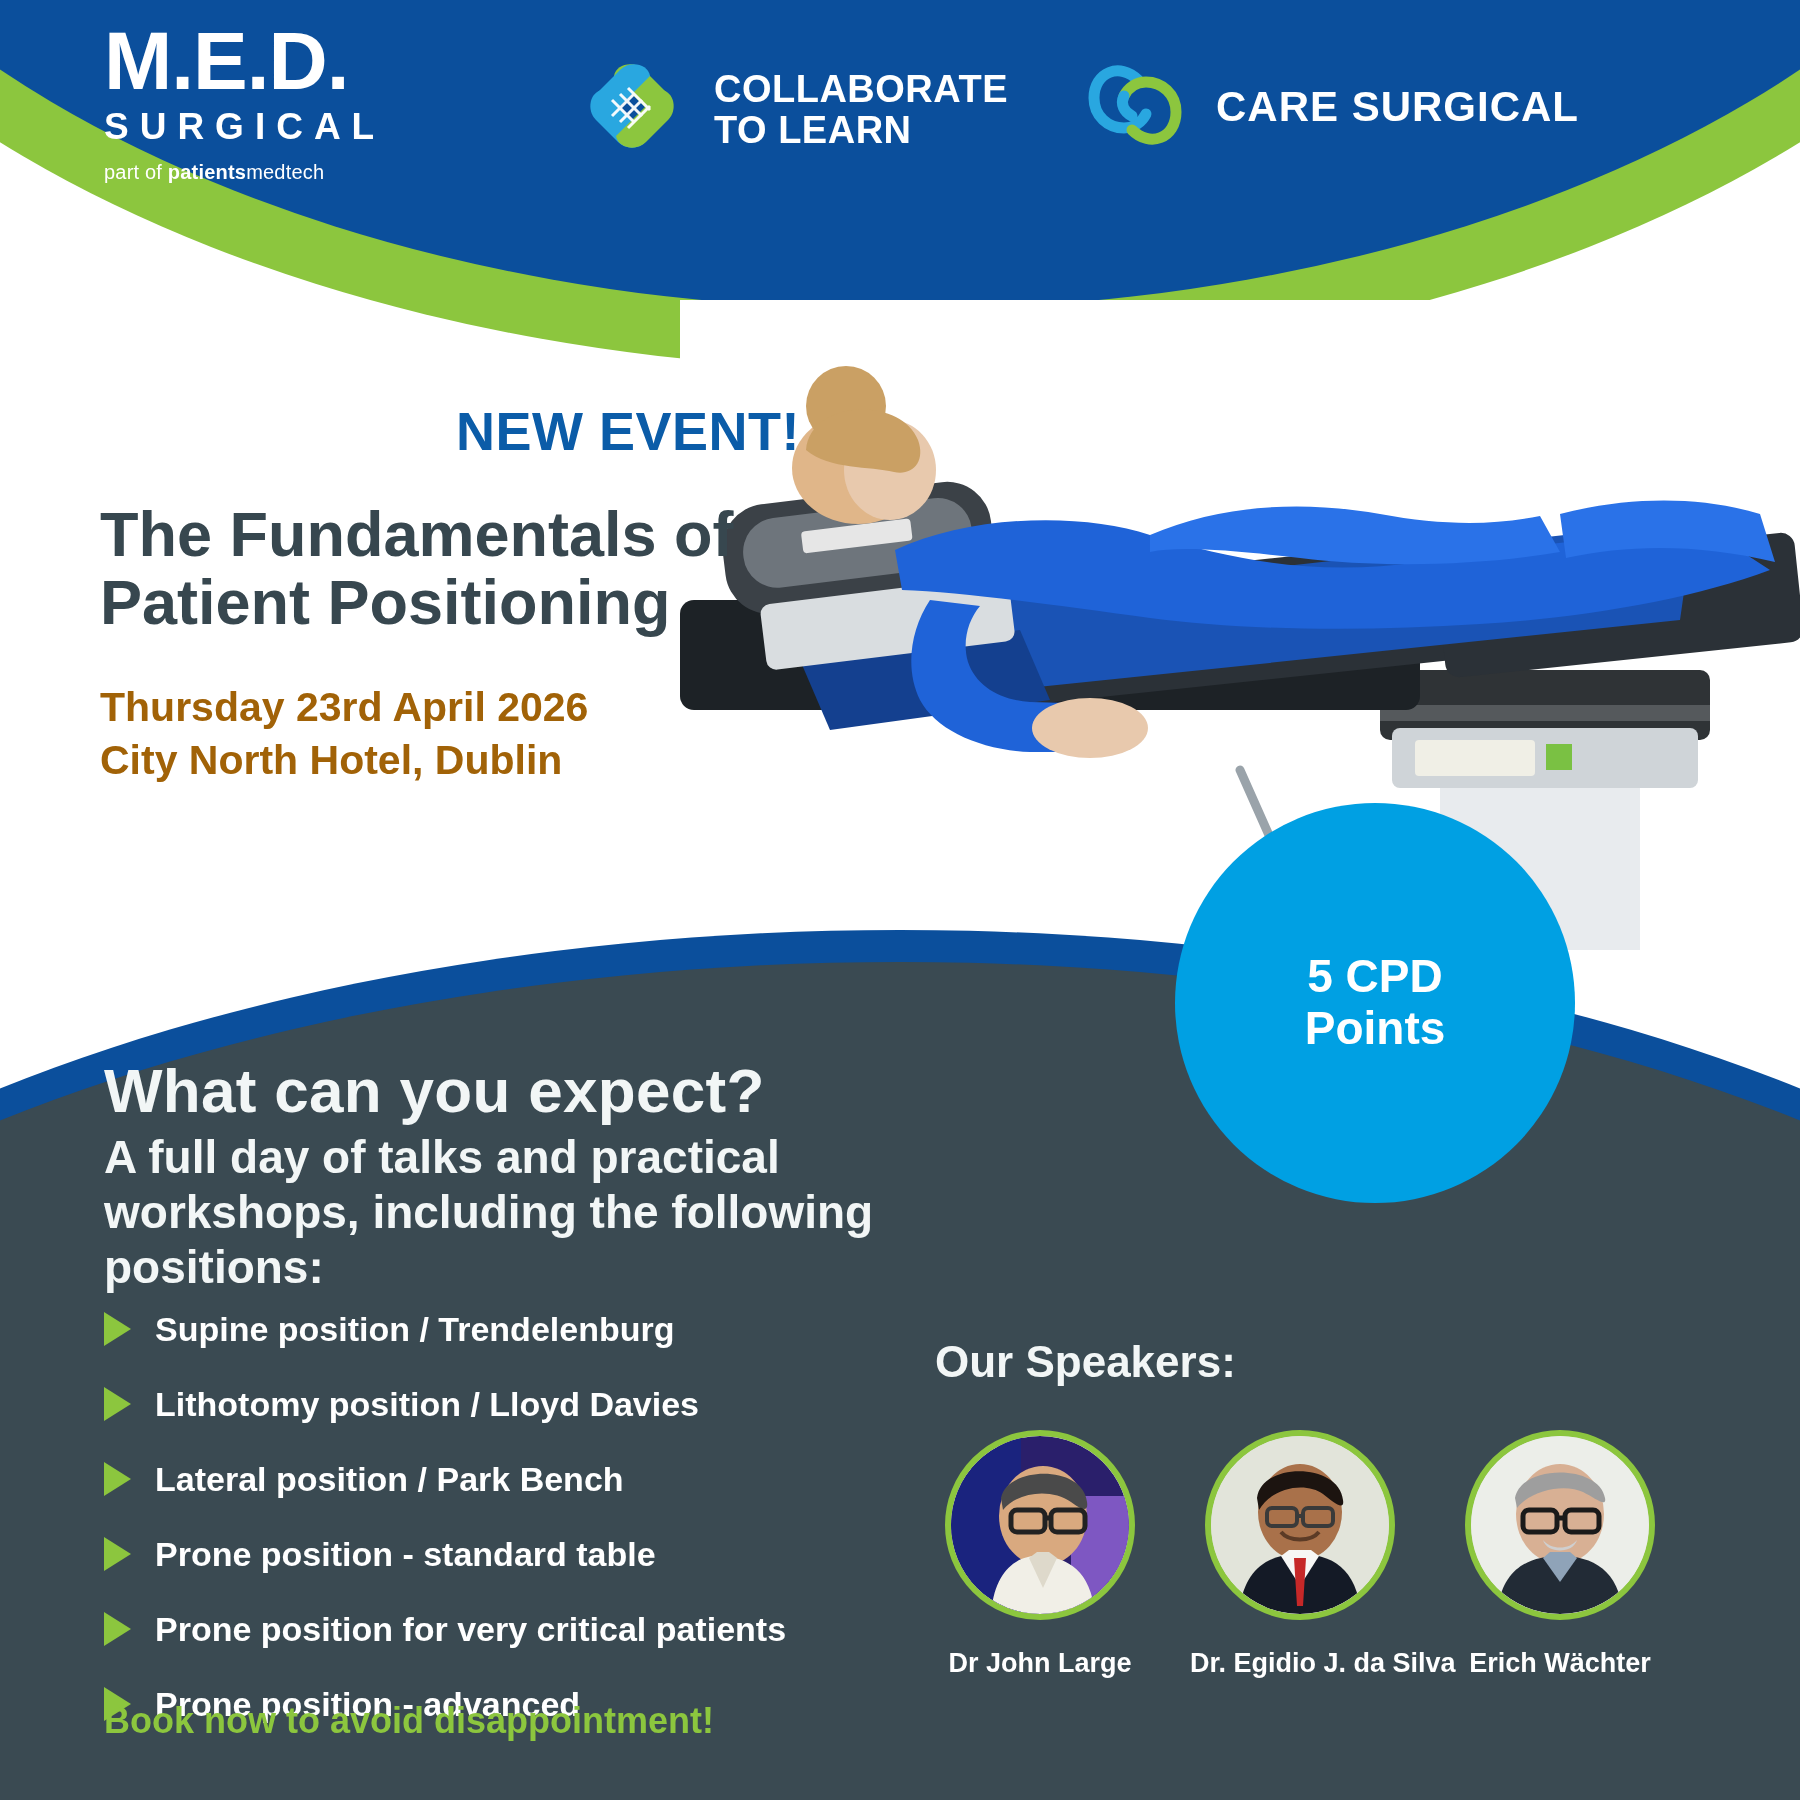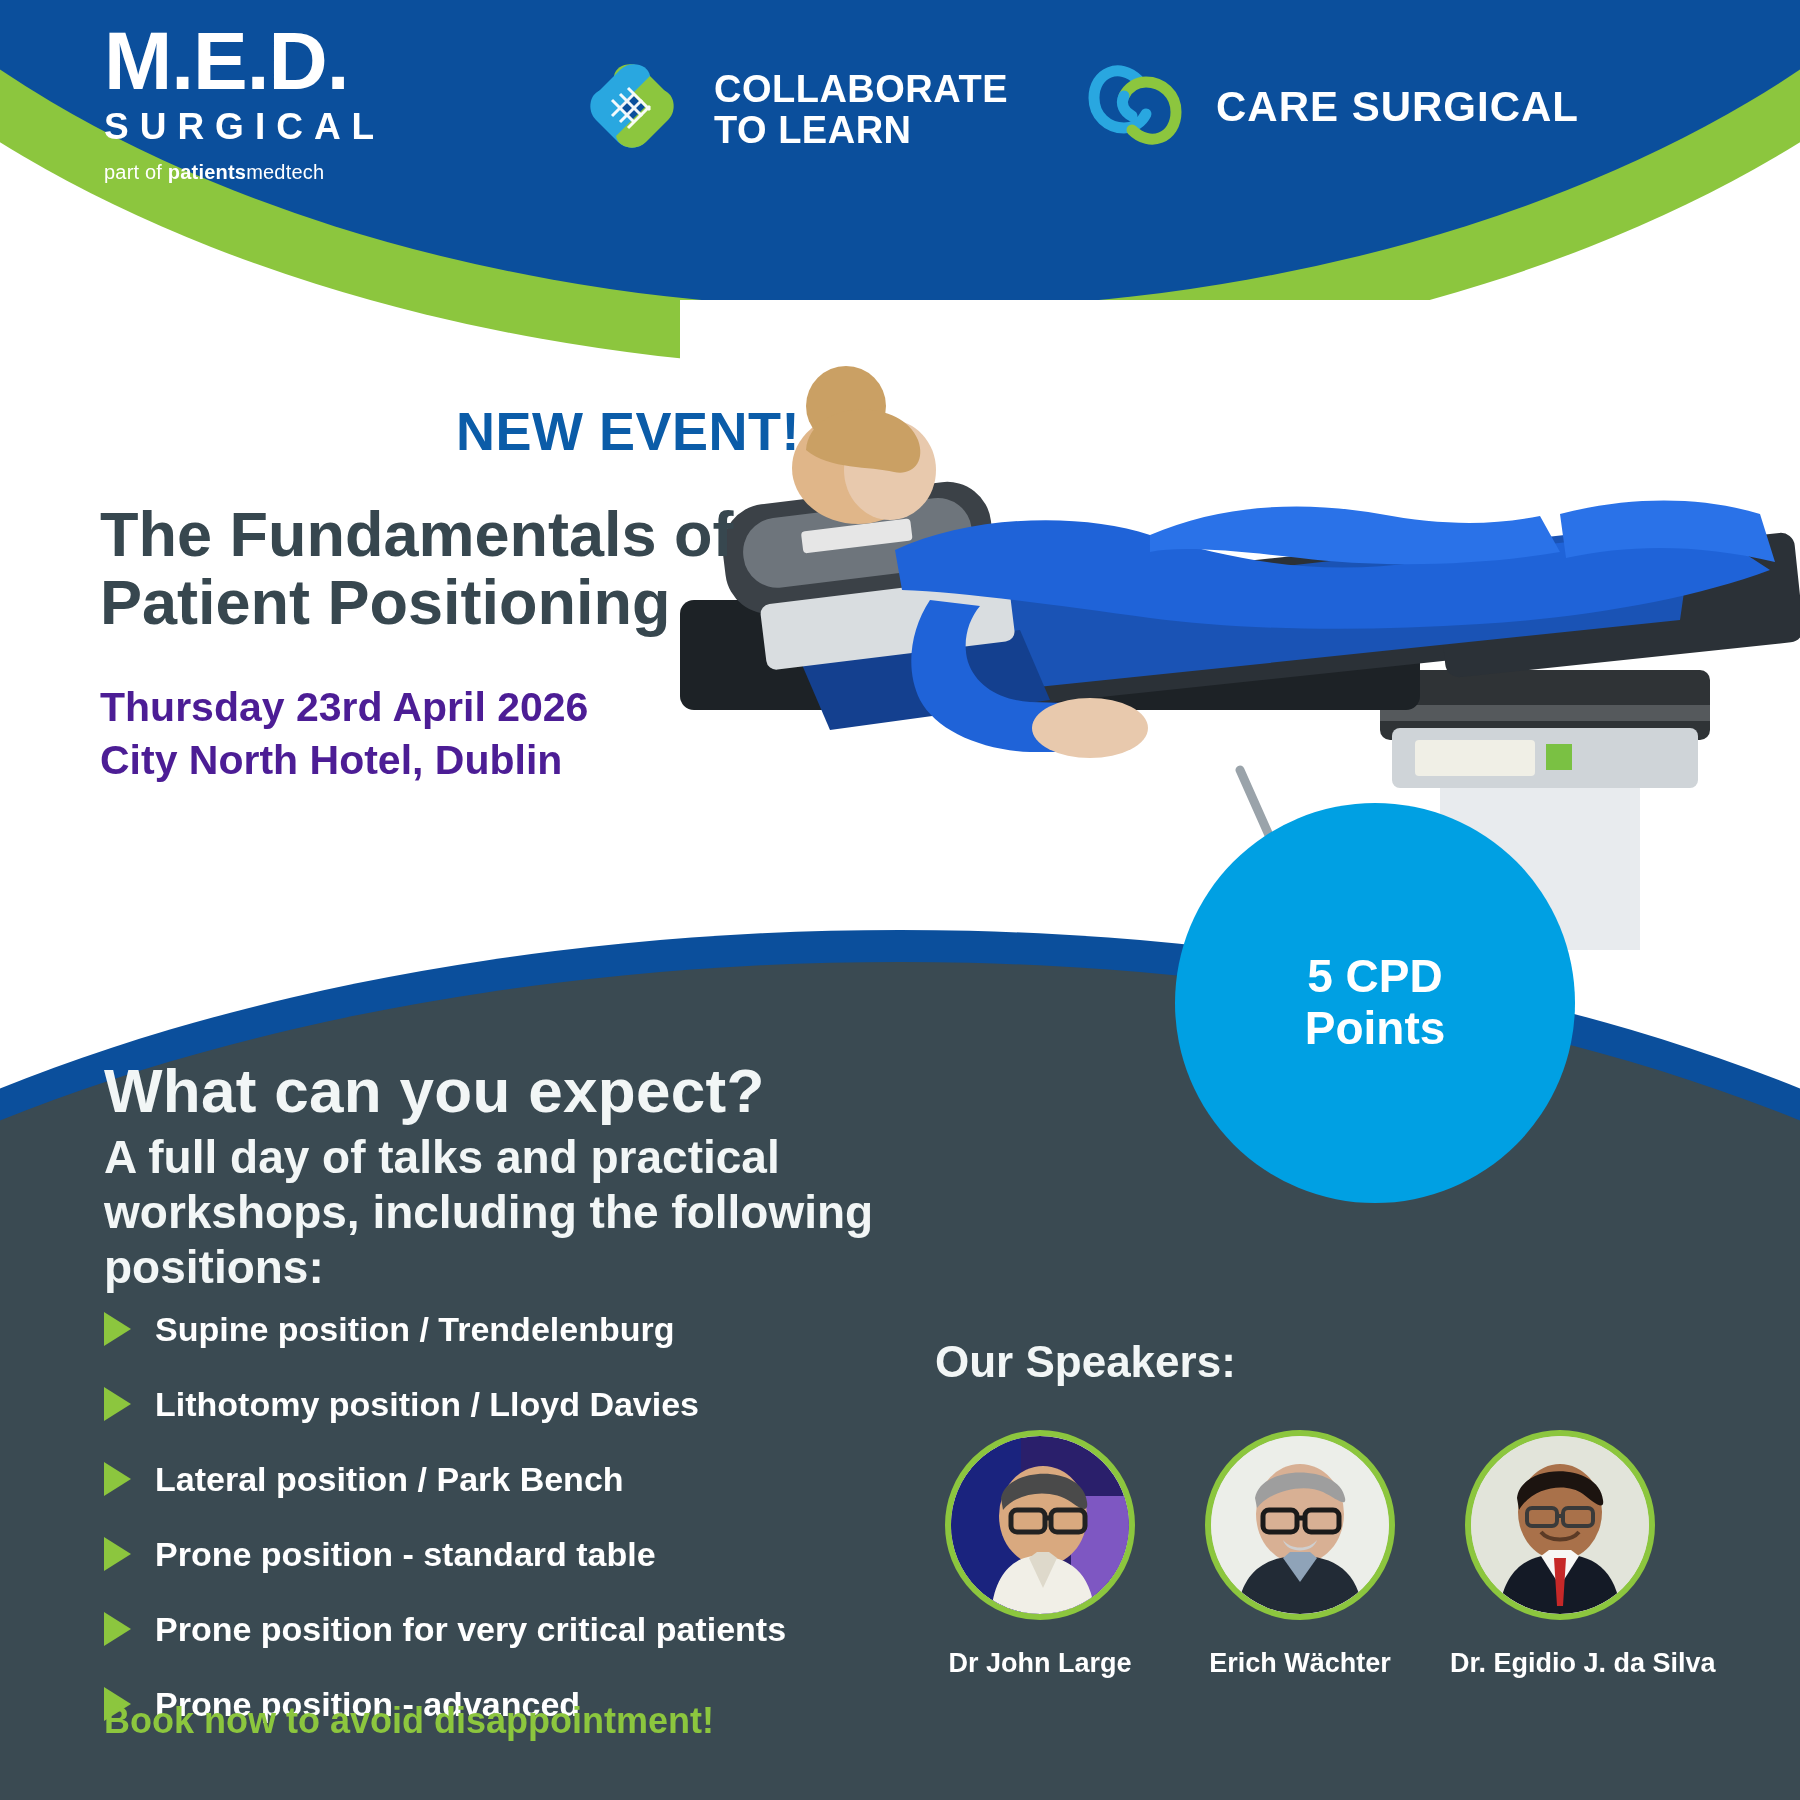--- a/index.html
+++ b/index.html
@@ -66,21 +66,21 @@
   
   .event-block { position:absolute; left:100px; top:400px; z-index:6; }
   .new-event {
     color:#0B5CA8; font-weight:bold; font-size:54px; letter-spacing:0.5px;text-align:right;
   }
   .event-title {
     color:#37474F; font-weight:bold; font-size:63px; line-height:1.08;
     margin-top:38px; max-width:700px;
   }
   .event-meta {
-    color:#4c1d95; font-weight:bold; font-size:41px; line-height:1.28;
+    color:#a16207; font-weight:bold; font-size:41px; line-height:1.28;
     margin-top:45px;
   }
 
   
   .panel-blue {
     position:absolute; left:-520px; top:930px;
     width:2840px; height:1400px;
     background:#0B4F9C;
     border-radius:50% 50% 0 0;
     z-index:4;
@@ -341,59 +341,59 @@
           </g>
         </svg>
       </div>
       <div class="speaker-name">Dr John Large</div>
     </div>
 
     <div class="speaker">
       <div class="ring">
         <svg width="178" height="178" viewBox="0 0 178 178">
           <defs>
-              <clipPath id="c3">
-                <circle cx="89" cy="89" r="89"></circle>
-              </clipPath>
-            </defs>
-          <g clip-path="url(#c3)">
-            <rect width="178" height="178" fill="#eceee9"></rect>
-            <ellipse cx="89" cy="78" rx="44" ry="50" fill="#d8b094"></ellipse>
-            <path d="M44 62 C50 28 128 28 134 62 C136 72 124 62 112 56 C96 48 62 52 46 72 Z" fill="#9e9e9e"></path>
-            <rect x="52" y="74" width="34" height="22" rx="6" fill="none" stroke="#1a1a1a" stroke-width="5"></rect>
-            <rect x="94" y="74" width="34" height="22" rx="6" fill="none" stroke="#1a1a1a" stroke-width="5"></rect>
-            <line x1="86" y1="82" x2="94" y2="82" stroke="#1a1a1a" stroke-width="5"></line>
-            <path d="M72 104 C80 114 98 114 106 104 C102 118 76 118 72 104 Z" fill="#cfcfcf"></path>
-            <path d="M26 178 C30 134 56 120 89 120 C122 120 148 134 152 178 Z" fill="#222b36"></path>
-            <path d="M72 122 L89 146 L106 122 L99 116 L79 116 Z" fill="#8fa3b8"></path>
-          </g>
-        </svg>
-      </div>
-      <div class="speaker-name">Erich Wächter</div>
-    </div>
-
-    <div class="speaker">
-      <div class="ring">
-        <svg width="178" height="178" viewBox="0 0 178 178">
-          <defs>
               <clipPath id="c2">
                 <circle cx="89" cy="89" r="89"></circle>
               </clipPath>
             </defs>
           <g clip-path="url(#c2)">
             <rect width="178" height="178" fill="#e2e4da"></rect>
             <ellipse cx="89" cy="76" rx="42" ry="48" fill="#a9714a"></ellipse>
             <path d="M46 62 C50 26 128 26 132 64 C134 76 122 66 112 58 C96 46 62 50 48 74 Z" fill="#1c1410"></path>
             <rect x="56" y="72" width="30" height="18" rx="5" fill="none" stroke="#3a3a3a" stroke-width="4"></rect>
             <rect x="92" y="72" width="30" height="18" rx="5" fill="none" stroke="#3a3a3a" stroke-width="4"></rect>
             <line x1="86" y1="80" x2="92" y2="80" stroke="#3a3a3a" stroke-width="4"></line>
             <path d="M70 96 C78 106 100 106 108 96" stroke="#5c3b26" stroke-width="4" fill="none"></path>
             <path d="M28 178 C32 132 58 118 89 118 C120 118 146 132 150 178 Z" fill="#141a26"></path>
             <path d="M70 120 L89 150 L108 120 L100 114 L78 114 Z" fill="#f7f7f5"></path>
             <path d="M83 122 L95 122 L92 170 L86 170 Z" fill="#c62828"></path>
           </g>
         </svg>
       </div>
       <div class="speaker-name">Dr. Egidio J. da Silva</div>
     </div>
+
+    <div class="speaker">
+      <div class="ring">
+        <svg width="178" height="178" viewBox="0 0 178 178">
+          <defs>
+              <clipPath id="c3">
+                <circle cx="89" cy="89" r="89"></circle>
+              </clipPath>
+            </defs>
+          <g clip-path="url(#c3)">
+            <rect width="178" height="178" fill="#eceee9"></rect>
+            <ellipse cx="89" cy="78" rx="44" ry="50" fill="#d8b094"></ellipse>
+            <path d="M44 62 C50 28 128 28 134 62 C136 72 124 62 112 56 C96 48 62 52 46 72 Z" fill="#9e9e9e"></path>
+            <rect x="52" y="74" width="34" height="22" rx="6" fill="none" stroke="#1a1a1a" stroke-width="5"></rect>
+            <rect x="94" y="74" width="34" height="22" rx="6" fill="none" stroke="#1a1a1a" stroke-width="5"></rect>
+            <line x1="86" y1="82" x2="94" y2="82" stroke="#1a1a1a" stroke-width="5"></line>
+            <path d="M72 104 C80 114 98 114 106 104 C102 118 76 118 72 104 Z" fill="#cfcfcf"></path>
+            <path d="M26 178 C30 134 56 120 89 120 C122 120 148 134 152 178 Z" fill="#222b36"></path>
+            <path d="M72 122 L89 146 L106 122 L99 116 L79 116 Z" fill="#8fa3b8"></path>
+          </g>
+        </svg>
+      </div>
+      <div class="speaker-name">Erich Wächter</div>
+    </div>
   </div>
 
 </div>
 
 </body></html>

